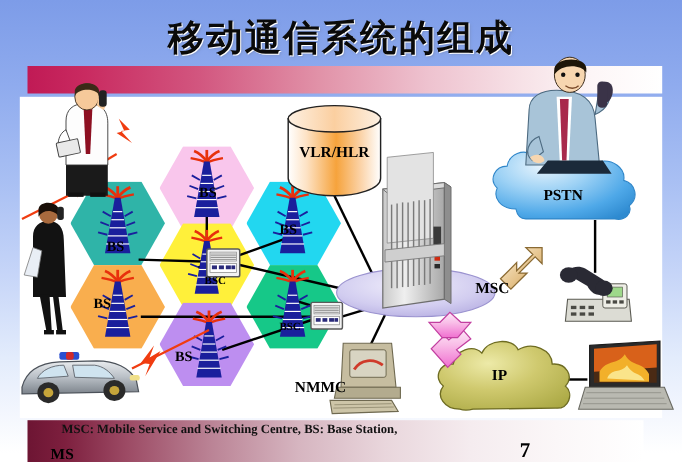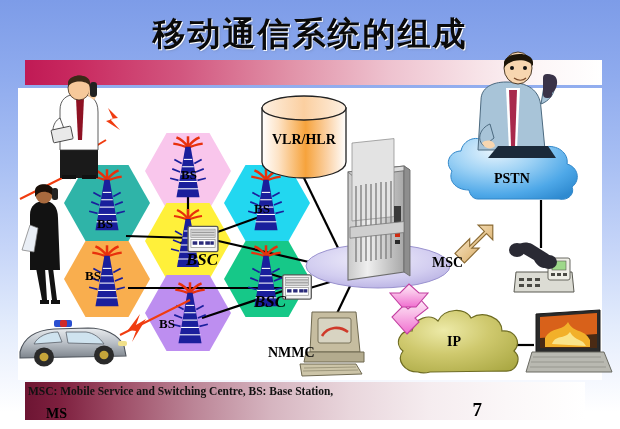--- a/index.html
+++ b/index.html
@@ -61,21 +61,21 @@
 
   .footer-line {
     position: absolute;
     font-family: "Liberation Serif", serif;
     font-weight: bold;
     font-size: 11.5px;
     color: #111111;
     white-space: nowrap;
     z-index: 30;
   }
-  .footer-line.l1 { left: 28px; top: 385px; }
+  .footer-line.l1 { left: 56px; top: 385px; }
   .footer-line.l2 { left: 50px; top: 401px; }
 
   .page-num {
     position: absolute;
     right: 14px;
     top: 399px;
     font-family: "Liberation Serif", serif;
     font-weight: bold;
     font-size: 19px;
     color: #000;
@@ -85,21 +85,21 @@
   
   .lbl {
     position: absolute;
     font-family: "Liberation Serif", serif;
     font-weight: bold;
     color: #000000;
     white-space: nowrap;
     z-index: 22;
   }
   .lbl-bs   { font-size: 13px; }
-  .lbl-bsc  { font-size: 17px; font-style: italic; }
+  .lbl-bsc  { font-size: 10px; }
   .lbl-big  { font-size: 14px; }
 
   
   .hex {
     position: absolute;
     width: 86px;
     height: 76px;
     clip-path: polygon(25% 0%, 75% 0%, 100% 50%, 75% 100%, 25% 100%, 0% 50%);
     z-index: 4;
   }

